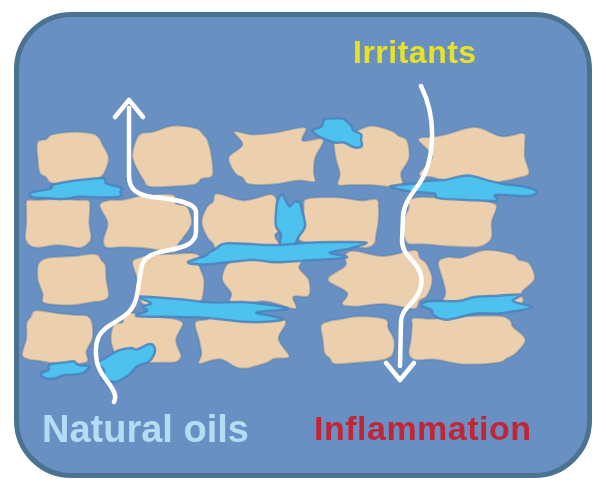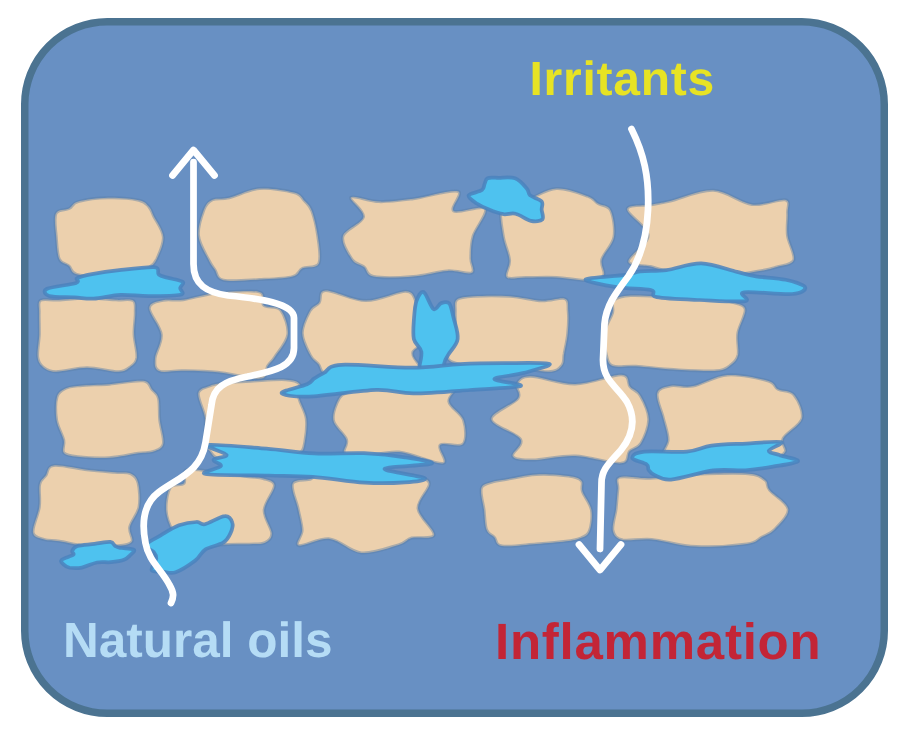--- a/index.html
+++ b/index.html
@@ -13,22 +13,22 @@
   }
   .canvas svg{position:absolute;left:0;top:0;}
   .label{
     position:absolute;
     font-weight:700;
     white-space:nowrap;
     line-height:1.1;
     user-select:none;
   }
   .label-irritants{left:353px;top:35px;font-size:32px;letter-spacing:0.5px;}
-  .label-natural-oils{left:42px;top:409px;font-size:33px;}
-  .label-inflammation{left:330px;top:410px;font-size:34px;letter-spacing:0.5px;}
+  .label-natural-oils{left:42px;top:409px;font-size:38px;}
+  .label-inflammation{left:314px;top:410px;font-size:34px;letter-spacing:0.5px;}
 </style>
 </head>
 <body>
 
 <div class="canvas">
   <svg id="diagram-svg" width="606" height="492" viewBox="0 0 606 492">
       <rect x="16.5" y="14.5" width="573" height="461" rx="55" ry="55" fill="#6890c3" stroke="#4b7391" stroke-width="5"></rect>
       <path d="M 108.9 158.0 C 109.3 162.8 106.0 169.3 104.5 172.7 C 102.9 176.1 101.7 176.9 99.5 178.2 C 97.2 179.5 95.6 179.7 91.0 180.7 C 86.5 181.8 78.7 184.0 72.0 184.4 C 65.3 184.7 55.5 184.1 51.1 182.9 C 46.8 181.7 47.9 178.9 45.9 177.2 C 44.0 175.5 40.9 175.9 39.5 172.7 C 38.1 169.5 37.9 163.1 37.5 158.0 C 37.1 152.9 35.8 145.4 37.3 142.3 C 38.7 139.1 43.6 140.3 46.1 139.0 C 48.6 137.7 47.9 135.6 52.2 134.4 C 56.6 133.2 65.3 132.0 72.0 131.9 C 78.7 131.7 88.0 132.5 92.5 133.5 C 97.1 134.5 97.6 136.1 99.3 137.9 C 101.0 139.7 100.9 140.9 102.5 144.2 C 104.1 147.5 108.6 153.2 108.9 158.0 Z" fill="#ecd0ad" stroke="#5c7ea6" stroke-width="2" stroke-opacity="0.45"></path>
       <path d="M 211.8 157.0 C 212.6 162.8 214.3 172.0 212.6 175.6 C 210.9 179.3 204.6 177.4 201.7 178.9 C 198.7 180.3 199.9 183.2 195.1 184.4 C 190.4 185.7 180.7 186.0 173.0 186.4 C 165.3 186.8 153.9 187.9 149.0 186.8 C 144.0 185.7 144.9 182.0 143.2 179.7 C 141.5 177.4 140.8 176.8 139.0 173.0 C 137.1 169.2 132.8 162.6 132.3 157.0 C 131.8 151.4 134.5 143.6 136.0 139.6 C 137.6 135.6 139.0 134.4 141.7 133.1 C 144.5 131.8 147.5 133.1 152.7 131.8 C 157.9 130.6 165.8 126.3 173.0 125.7 C 180.2 125.1 191.1 127.0 196.1 128.3 C 201.1 129.7 201.2 132.0 203.1 134.0 C 205.1 136.1 206.4 136.8 207.9 140.6 C 209.3 144.4 211.0 151.2 211.8 157.0 Z" fill="#ecd0ad" stroke="#5c7ea6" stroke-width="2" stroke-opacity="0.45"></path>
       <path d="M 315.4 157.5 C 313.8 163.0 314.0 168.2 313.9 172.2 C 313.8 176.3 317.2 180.5 314.6 181.9 C 312.0 183.3 304.8 180.2 298.3 180.6 C 291.8 181.0 283.7 183.7 275.5 184.3 C 267.3 185.0 254.5 185.4 249.0 184.3 C 243.6 183.2 245.0 179.8 242.7 178.0 C 240.3 176.1 237.2 176.5 234.8 173.1 C 232.5 169.7 227.3 162.2 228.6 157.5 C 229.8 152.8 241.4 149.1 242.3 144.7 C 243.2 140.4 232.2 133.3 233.9 131.6 C 235.7 129.9 245.8 134.3 252.7 134.4 C 259.6 134.6 266.8 133.6 275.5 132.5 C 284.2 131.3 300.7 126.1 305.2 127.5 C 309.7 128.8 299.4 138.7 302.5 140.7 C 305.6 142.6 321.4 136.3 323.5 139.1 C 325.7 141.9 317.0 152.0 315.4 157.5 Z" fill="#ecd0ad" stroke="#5c7ea6" stroke-width="2" stroke-opacity="0.45"></path>

